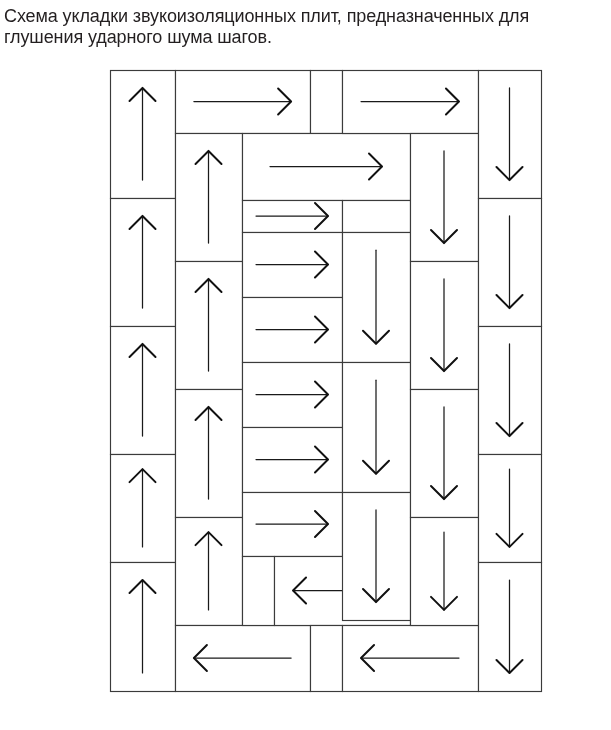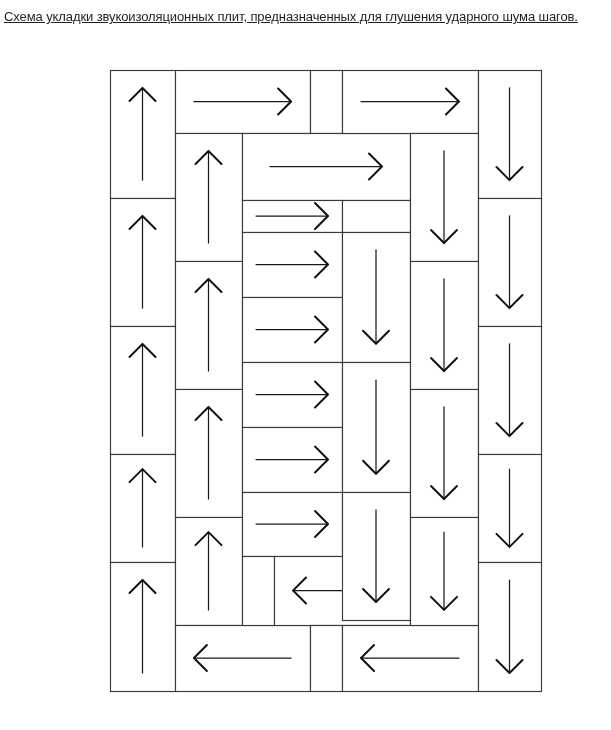--- a/index.html
+++ b/index.html
@@ -14,25 +14,24 @@
     font-family: "Liberation Sans", sans-serif;
     color: #231f20;
     overflow: hidden;
     position: relative;
   }
   #caption {
     position: absolute;
     left: 4px;
     top: 6px;
     width: 600px;
-    font-size: 13px;
+    font-size: 18px;
     line-height: 21px;
     letter-spacing: -0.1px;
     color: #231f20;
-    text-decoration: underline;
   }
   #diagram-wrap {
     position: absolute;
     left: 0;
     top: 0;
     width: 611px;
     height: 730px;
   }
   svg#tile-diagram {
     display: block;

